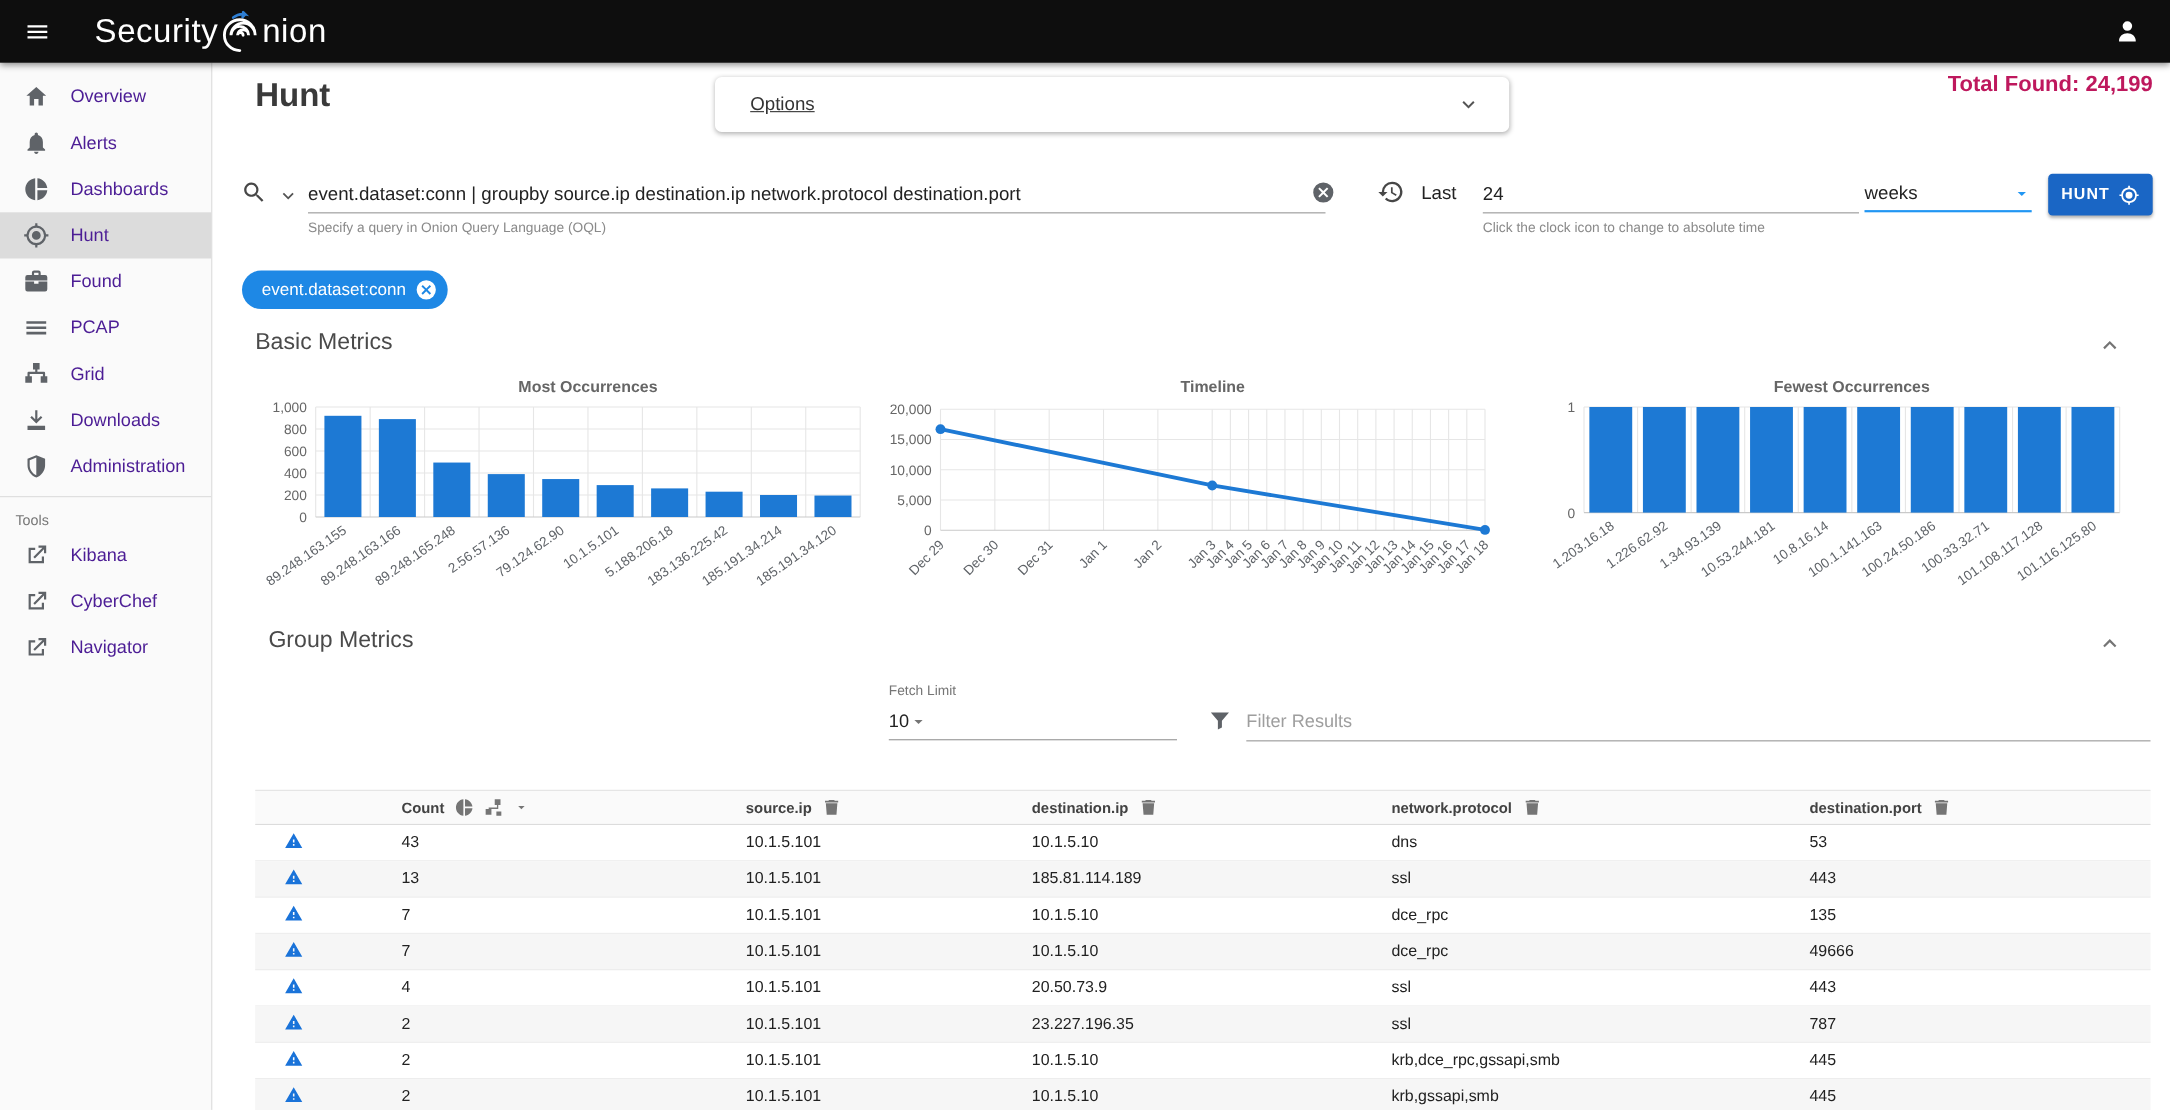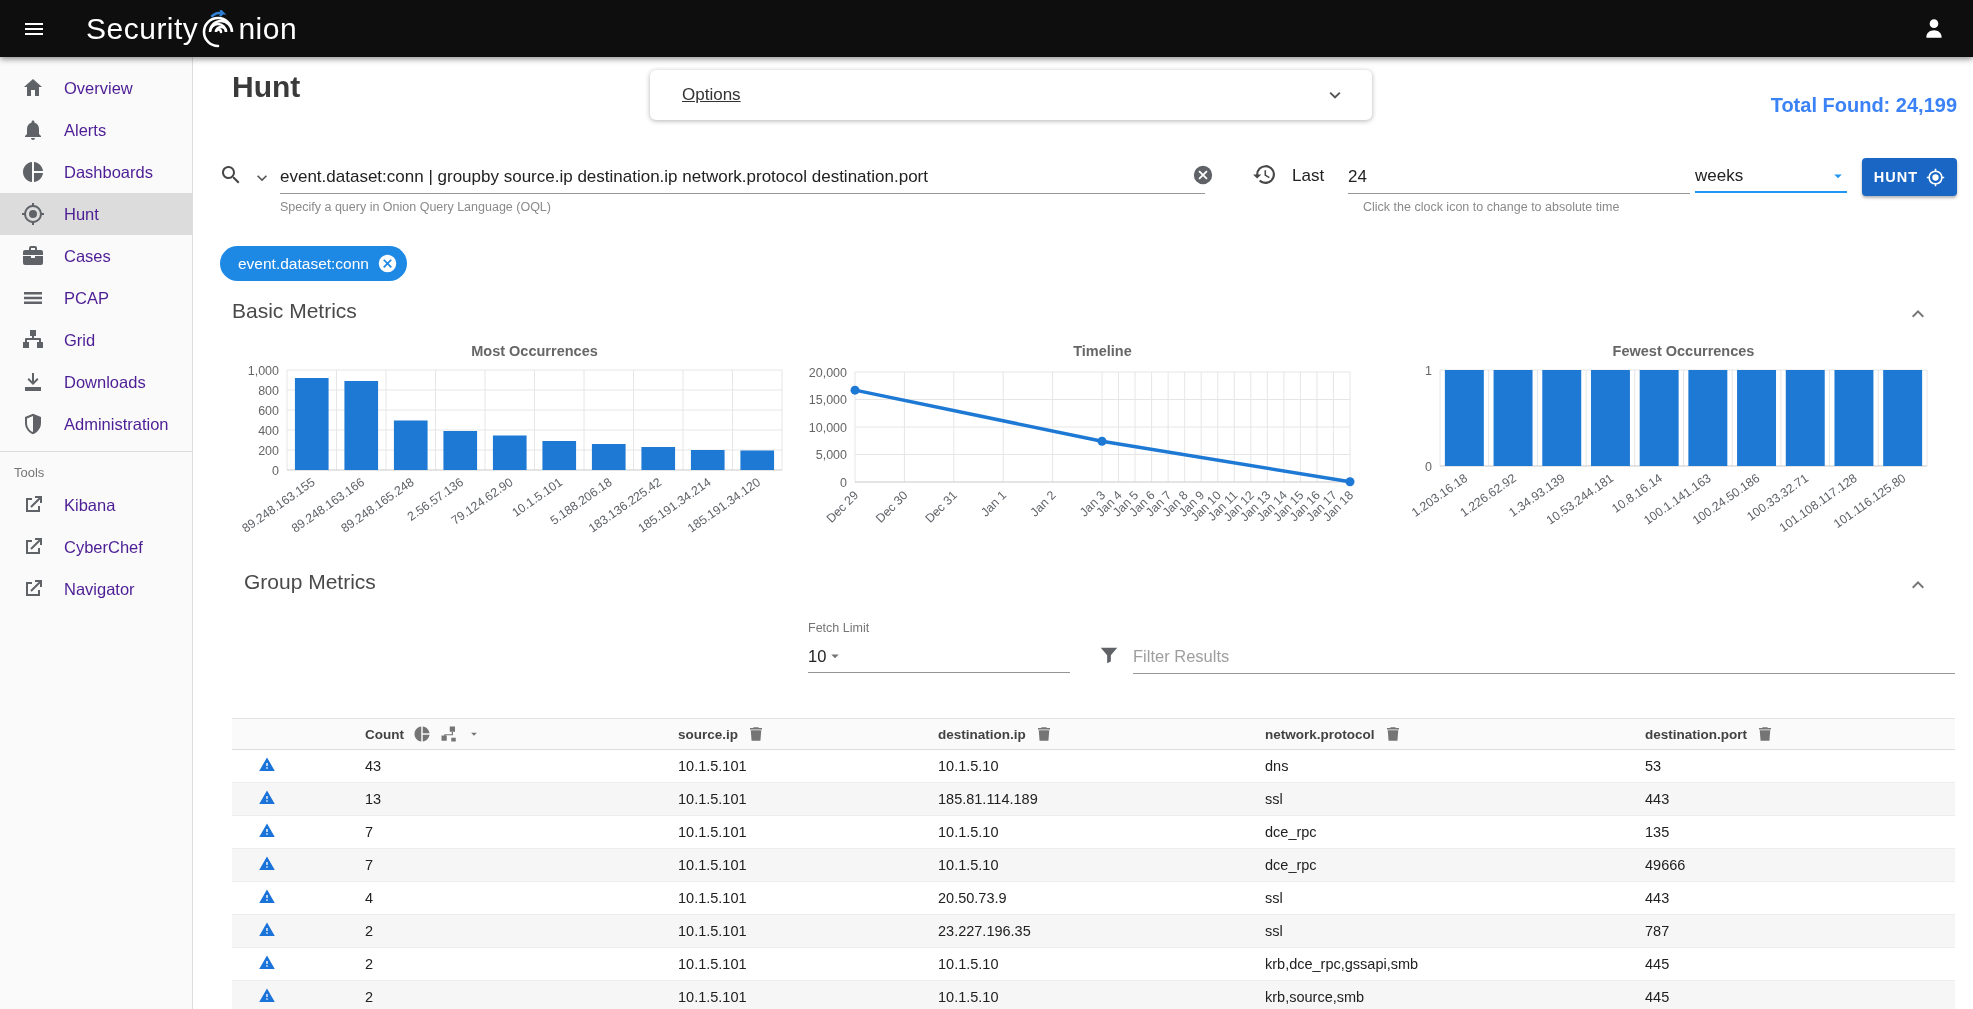--- a/index.html
+++ b/index.html
@@ -24,32 +24,32 @@
   .side-divider{border-top:1px solid #dcdcdc;margin:6px 0 0 0;}
   .tools-label{font-size:13px;color:#757575;padding:13px 0 4px 14px;}
 
   
   .page-title{position:absolute;left:232px;top:70px;font-size:30px;font-weight:700;color:#3a3a3a;}
   .options-card{position:absolute;left:650px;top:70px;width:722px;height:50px;background:#fff;
                 border-radius:6px;box-shadow:0 1px 5px rgba(0,0,0,.3);display:flex;align-items:center;
                 justify-content:space-between;padding:0 26px 0 32px;box-sizing:border-box;cursor:pointer;}
   .options-card .olabel{font-size:17px;color:#333;text-decoration:underline;}
   .options-card .ochev{width:22px;height:22px;color:#555;}
-  .total-found{position:absolute;right:16px;top:94px;font-size:20px;font-weight:700;color:#3b82f6;}
+  .total-found{position:absolute;right:16px;top:66px;font-size:20px;font-weight:700;color:#be185d;}
 
   
   .srch-icon{position:absolute;left:219px;top:163px;width:24px;height:24px;color:#474747;}
   .qcaret{position:absolute;left:252px;top:168px;width:20px;height:20px;color:#555;}
   .query-input{position:absolute;left:280px;top:160px;width:925px;height:33px;border:none;outline:none;
                border-bottom:1px solid #979797;font-size:17px;color:#222;background:transparent;
                font-family:"Liberation Sans",sans-serif;padding:0;}
   .clear-icon{position:absolute;left:1192px;top:164px;width:22px;height:22px;color:#5f6368;cursor:pointer;}
   .hint{position:absolute;font-size:12.5px;color:#8a8a8a;}
   .hint.q{left:280px;top:200px;}
-  .hint.t{left:1348px;top:200px;margin-left:15px;}
+  .hint.t{left:1348px;top:200px;}
   .hist-icon{position:absolute;left:1252px;top:162px;width:25px;height:25px;color:#474747;cursor:pointer;}
   .last-label{position:absolute;left:1292px;top:166px;font-size:17px;color:#222;}
   .dur-input{position:absolute;left:1348px;top:160px;width:342px;height:33px;border:none;outline:none;
              border-bottom:1px solid #979797;font-size:17px;color:#222;background:transparent;
              font-family:"Liberation Sans",sans-serif;padding:0;}
   .unit-select{position:absolute;left:1695px;top:160px;width:152px;height:33px;border-bottom:2px solid #2196f3;
                display:flex;align-items:center;justify-content:space-between;cursor:pointer;box-sizing:border-box;}
   .unit-select .uval{font-size:17px;color:#222;}
   .unit-select .ucaret{width:18px;height:18px;color:#2196f3;}
   .hunt-btn{position:absolute;left:1862px;top:158px;width:95px;height:38px;background:#1a66c5;color:#fff;
@@ -159,21 +159,21 @@
           </svg>
         </span>
         <span>Hunt</span>
       </div>
       <div class="side-item">
         <span class="sicon">
           <svg viewBox="0 0 24 24">
             <path d="M10 2h4a2 2 0 012 2v2h4a2 2 0 012 2v3H2V8a2 2 0 012-2h4V4a2 2 0 012-2zm0 4h4V4h-4zM2 12h8v2h4v-2h8v7a2 2 0 01-2 2H4a2 2 0 01-2-2z"></path>
           </svg>
         </span>
-        <span>Cases</span>
+        <span>Found</span>
       </div>
       <div class="side-item">
         <span class="sicon">
           <svg viewBox="0 0 24 24">
             <path d="M3 6h18v2.4H3zm0 4.8h18v2.4H3zm0 4.8h18V18H3z"></path>
           </svg>
         </span>
         <span>PCAP</span>
       </div>
       <div class="side-item">
@@ -599,19 +599,19 @@
           <div>krb,dce_rpc,gssapi,smb</div>
           <div>445</div>
         </div>
         <div class="trow">
           <div><span class="warn" style="display:inline-block"><svg viewBox="0 0 24 24">
                 <path d="M1 21h22L12 2zm12-3h-2v-2h2zm0-4h-2v-4h2z"></path>
               </svg></span></div>
           <div>2</div>
           <div>10.1.5.101</div>
           <div>10.1.5.10</div>
-          <div>krb,source,smb</div>
+          <div>krb,gssapi,smb</div>
           <div>445</div>
         </div>
       </div>
   </div>
 
 </div>
 
 </body></html>

